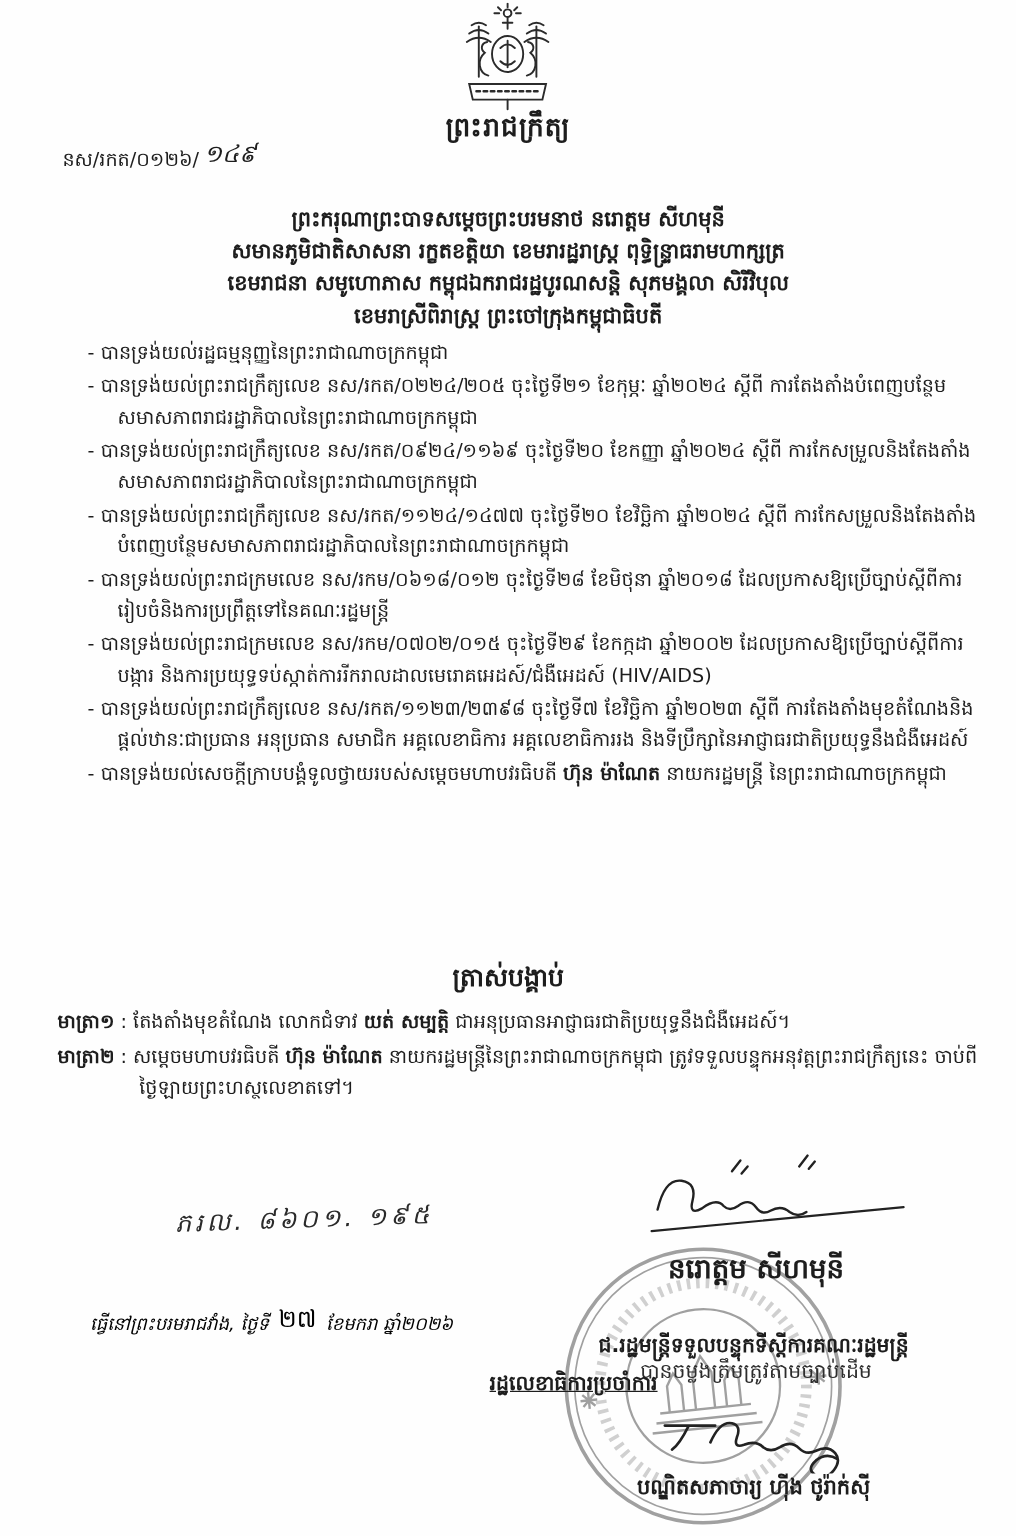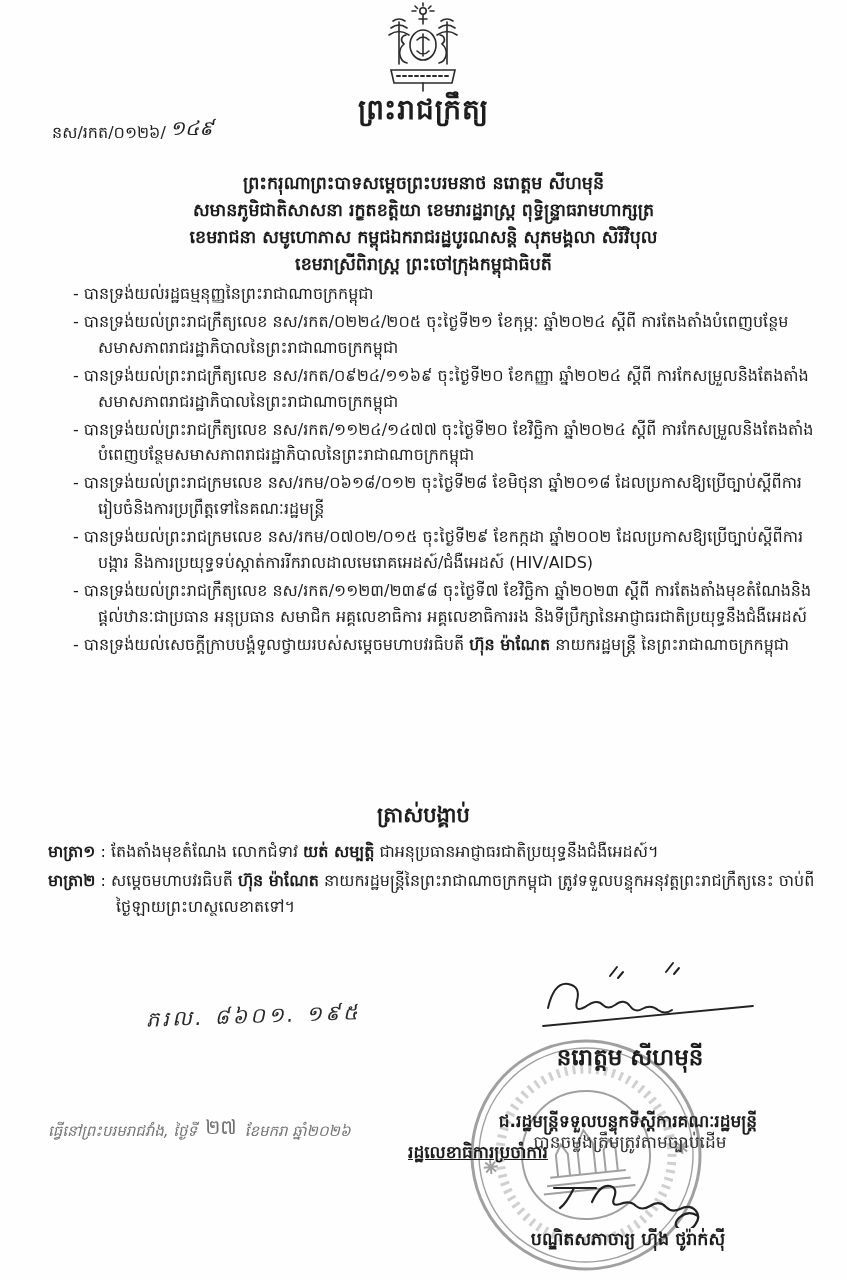--- a/index.html
+++ b/index.html
@@ -9,42 +9,42 @@
     margin:0 auto;
     background:#fefefe;
     font-family:"DejaVu Sans",sans-serif;
     color:#1d1d1d;
     overflow:hidden;
   }
   
   .emblem{position:absolute;left:360px;top:2px;width:126px;height:94px;}
   
   .doc-title{position:absolute;left:0;right:0;top:92px;text-align:center;
-    font-size:28px;font-weight:bold;letter-spacing:1px;}
+    font-size:22px;font-weight:bold;letter-spacing:1px;}
   .reference{position:absolute;left:52px;top:118px;font-size:16px;white-space:nowrap;}
   .reference .hand{font-size:20px;font-style:italic;padding-left:4px;position:relative;top:-3px;}
   .we-line{position:absolute;left:0;right:0;top:138px;text-align:center;font-size:25px;font-weight:bold;}
   
   .royal-titles{position:absolute;left:30px;right:30px;top:170px;text-align:center;
     font-weight:bold;font-size:17.5px;line-height:27px;}
   
   .preamble{position:absolute;left:73px;top:281px;width:748px;font-size:16px;line-height:1.62;}
   .preamble .item{padding-left:25px;text-indent:-25px;margin:0 0 2px 0;}
   .preamble .item b{font-weight:bold;}
   
   .order-heading{position:absolute;left:0;right:0;top:801px;text-align:center;
     font-size:21px;font-weight:bold;}
   .articles{position:absolute;left:48px;top:839px;width:772px;font-size:16px;line-height:1.66;}
   .articles .article{padding-left:68px;text-indent:-68px;margin-bottom:2px;}
   .articles .lbl{font-weight:bold;}
   .articles b{font-weight:bold;}
   
   .hand-note{position:absolute;left:146px;top:1002px;font-size:21px;font-style:italic;
     letter-spacing:3px;transform:rotate(-2deg);color:#2a2a2a;}
-  .date-line{position:absolute;left:48px;top:1088px;font-size:15px;font-style:italic;color:#737373;margin-top:28px;}
+  .date-line{position:absolute;left:75px;top:1088px;font-size:15px;font-style:italic;color:#000000;}
   .date-line .hand-day{font-size:20px;font-style:normal;padding:0 8px;position:relative;top:-2px;}
   
   .king-sign{position:absolute;left:538px;top:960px;z-index:3;}
   .king-name{position:absolute;left:420px;width:420px;top:1043px;text-align:center;
     font-size:23px;font-weight:bold;z-index:2;}
   .cert-line{position:absolute;left:420px;width:420px;top:1131px;text-align:center;
     font-size:17px;z-index:2;color:#2c2c2c;}
   .deleg1{position:absolute;left:408px;width:440px;top:1110px;text-align:center;
     font-size:17px;font-weight:bold;z-index:2;}
   .deleg2{position:absolute;left:408px;width:440px;top:1141px;

